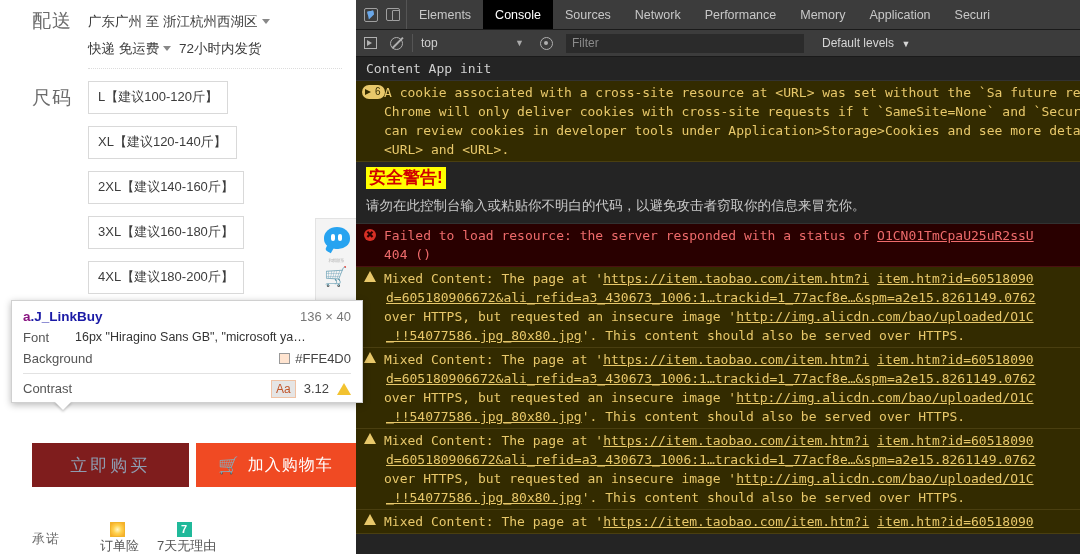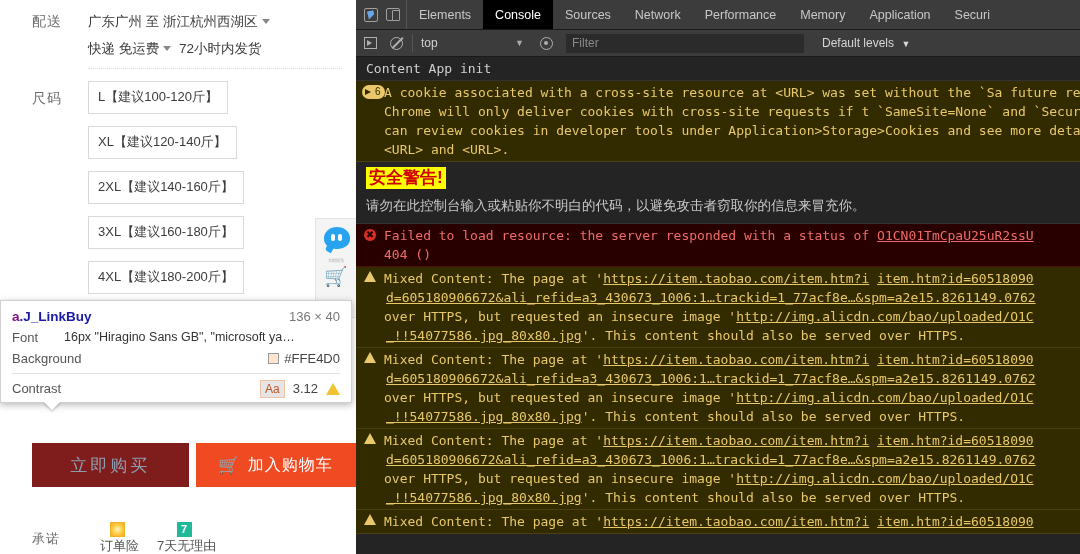--- a/index.html
+++ b/index.html
@@ -10,21 +10,21 @@
     position: relative;
   }
 
   
   #page-pane {
     position: absolute; left: 0; top: 0; width: 356px; height: 554px;
     background: #ffffff; overflow: hidden;
   }
   .prop-row { display: flex; align-items: flex-start; padding: 0 10px; }
   .prop-label {
-    width: 78px; min-width: 78px; color: #6c6c6c; font-size: 14px;
+    width: 78px; min-width: 78px; color: #6c6c6c; font-size: 19px;
     line-height: 26px; padding-left: 22px; letter-spacing: 1px;
   }
   .prop-body { flex: 1; }
   .ship-line {
     font-size: 13.5px; color: #3c3c3c; line-height: 27px; white-space: nowrap;
   }
   .caret-dn {
     display: inline-block; width: 0; height: 0; vertical-align: middle;
     border-left: 4px solid transparent; border-right: 4px solid transparent;
     border-top: 5px solid #888; margin: 0 4px 2px 4px;
@@ -100,21 +100,21 @@
     border: 1px solid #f0b429;
   }
   .ico-7day {
     width: 15px; height: 15px; margin-right: 5px; background: #20b99a;
     color: #fff; font-size: 11px; line-height: 15px; text-align: center;
     font-weight: bold;
   }
 
   
   #inspect-tooltip {
-    position: absolute; left: 0; top: 300px; width: 352px;
+    position: absolute; left: 11px; top: 300px; width: 352px;
     background: #fff; border: 1px solid #d0d0d0;
     box-shadow: 0 2px 7px rgba(0,0,0,0.28);
     font-family: "Liberation Sans", sans-serif; z-index: 20;
     padding: 5px 0 3px 0;
   }
   .tt-row {
     display: flex; align-items: center; padding: 1px 11px;
     font-size: 13px; color: #444; line-height: 19px; white-space: nowrap;
   }
   .tt-tag {

